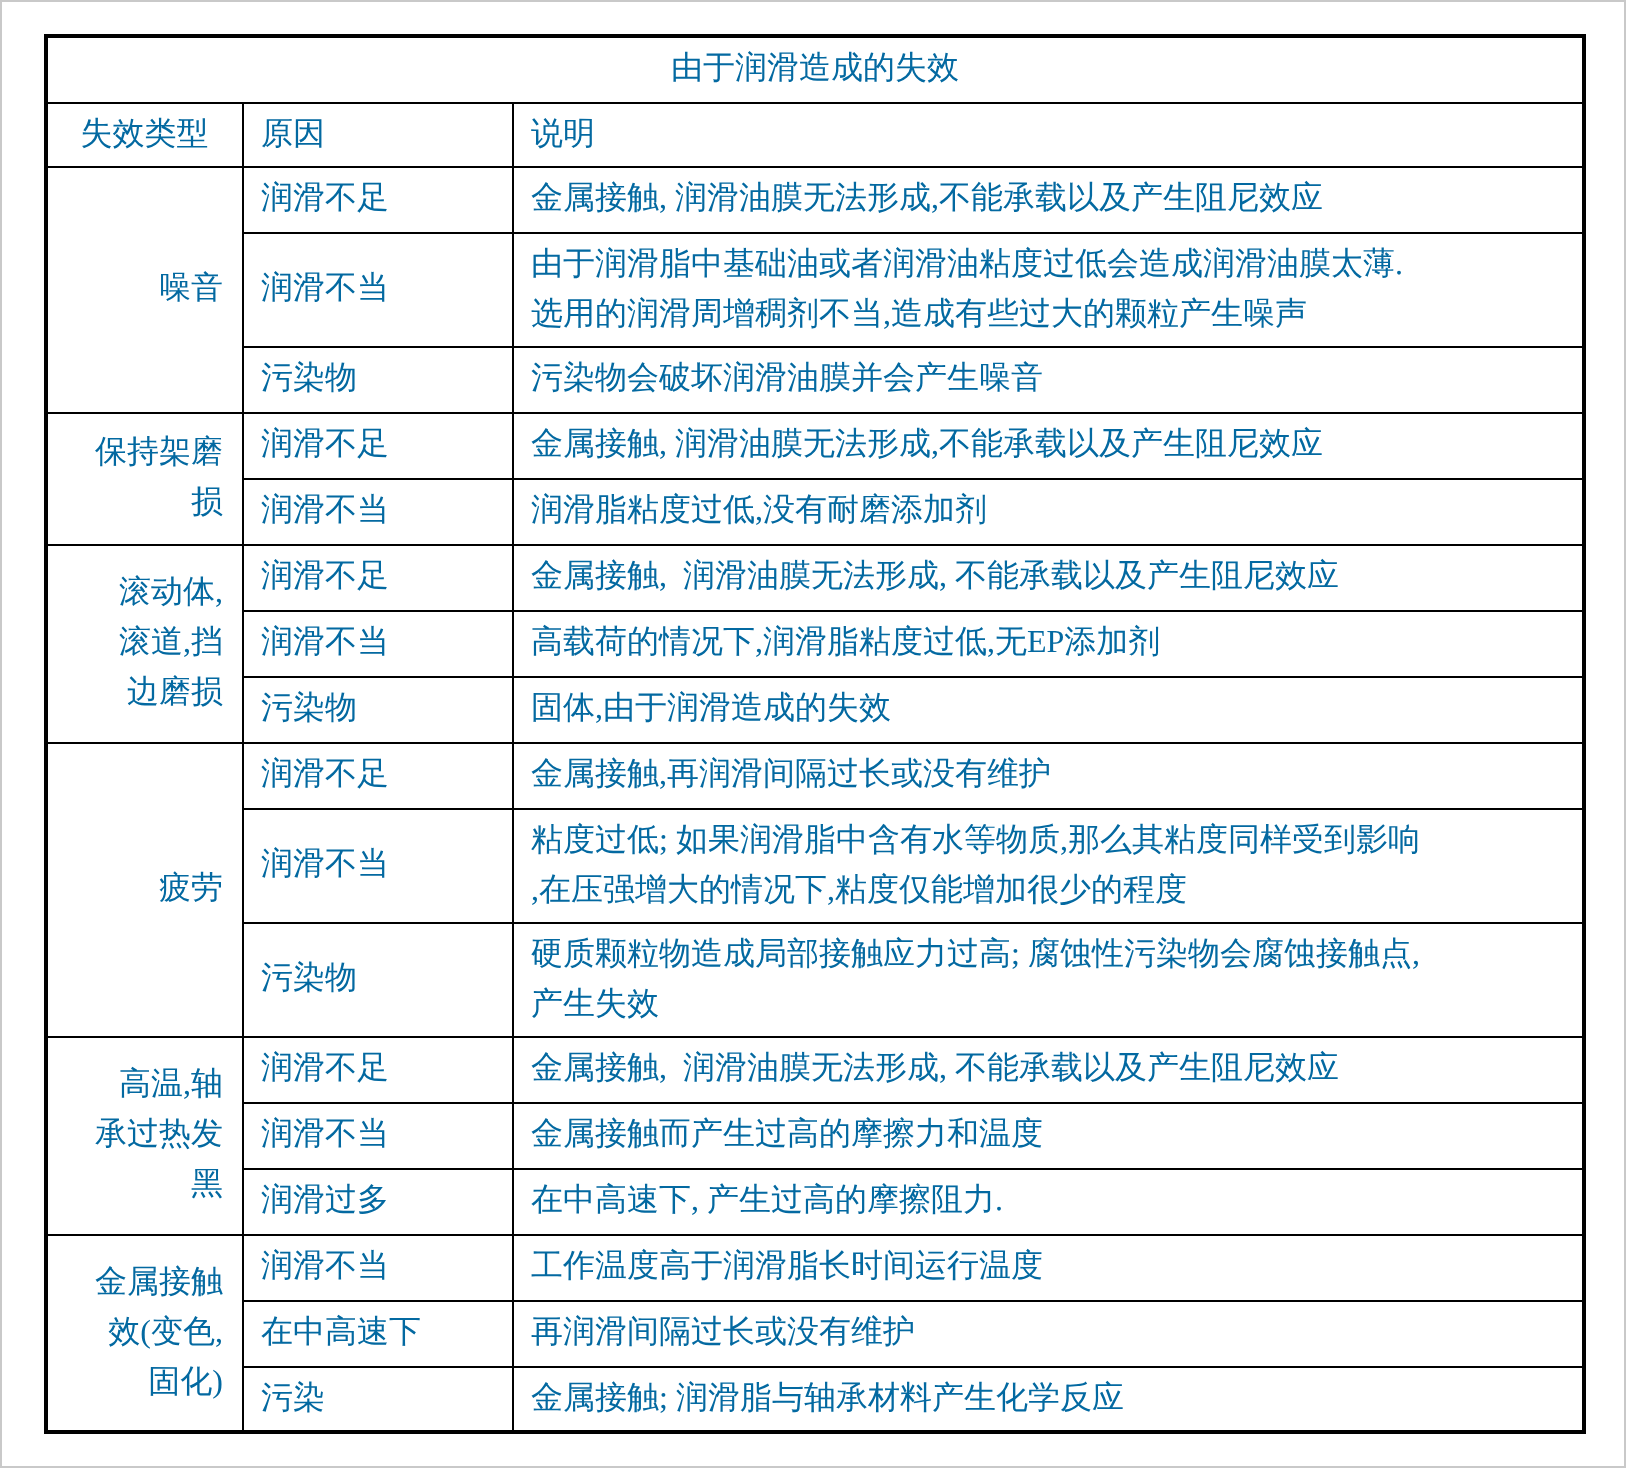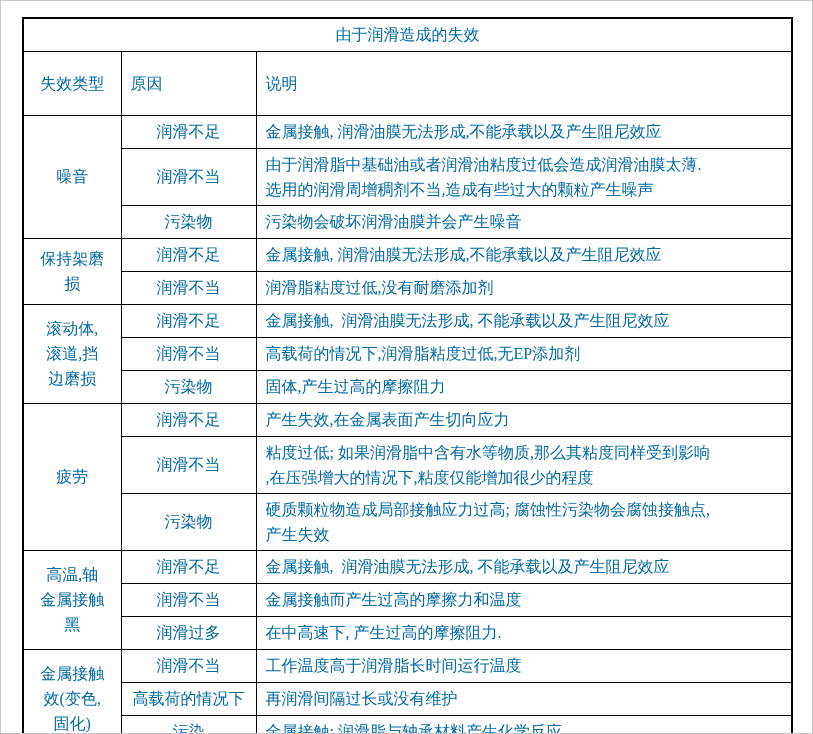--- a/index.html
+++ b/index.html
@@ -35,28 +35,28 @@
   }
   col.col-type  { width: 98px; }
   col.col-cause { width: 135px; }
   col.col-desc  { width: 536px; }
   tr.title-row  { height: 33px; }
   tr.title-row td {
     text-align: center;
     padding: 3px 6px;
   }
   tr.header-row { height: 32px; }
-  tr.header-row td.type-head { text-align: center; padding: 19px 4px; }
+  tr.header-row td.type-head { text-align: center; padding: 3px 4px; }
   tr.body-row { height: 33px; }
   td.type-cell {
-    text-align: center;
+    text-align: right;
     white-space: pre-wrap;
     padding: 3px 4px;
   }
-  td.cause-cell { white-space: pre-wrap; text-align: center; }
+  td.cause-cell { white-space: pre-wrap; }
   td.desc-cell  { white-space: pre-wrap; font-family: Liberation Serif, serif; }
 </style>
 </head>
 <body>
 
 <div class="page">
   <table class="failure-table">
     <colgroup>
       <col class="col-type">
       <col class="col-cause">
@@ -101,61 +101,61 @@
 边磨损</td>
           <td class="cause-cell">润滑不足</td>
           <td class="desc-cell">金属接触,  润滑油膜无法形成, 不能承载以及产生阻尼效应</td>
         </tr>
         <tr class="body-row">
           <td class="cause-cell">润滑不当</td>
           <td class="desc-cell">高载荷的情况下,润滑脂粘度过低,无EP添加剂</td>
         </tr>
         <tr class="body-row">
           <td class="cause-cell">污染物</td>
-          <td class="desc-cell">固体,产生过高的摩擦阻力</td>
+          <td class="desc-cell">固体,由于润滑造成的失效</td>
         </tr>
         <tr class="body-row">
           <td class="type-cell" rowspan="3">疲劳</td>
           <td class="cause-cell">润滑不足</td>
-          <td class="desc-cell">产生失效,在金属表面产生切向应力</td>
+          <td class="desc-cell">金属接触,再润滑间隔过长或没有维护</td>
         </tr>
         <tr class="body-row">
           <td class="cause-cell">润滑不当</td>
           <td class="desc-cell">粘度过低; 如果润滑脂中含有水等物质,那么其粘度同样受到影响
 ,在压强增大的情况下,粘度仅能增加很少的程度</td>
         </tr>
         <tr class="body-row">
           <td class="cause-cell">污染物</td>
           <td class="desc-cell">硬质颗粒物造成局部接触应力过高; 腐蚀性污染物会腐蚀接触点,
 产生失效</td>
         </tr>
         <tr class="body-row">
           <td class="type-cell" rowspan="3">高温,轴
-金属接触
+承过热发
 黑</td>
           <td class="cause-cell">润滑不足</td>
           <td class="desc-cell">金属接触,  润滑油膜无法形成, 不能承载以及产生阻尼效应</td>
         </tr>
         <tr class="body-row">
           <td class="cause-cell">润滑不当</td>
           <td class="desc-cell">金属接触而产生过高的摩擦力和温度</td>
         </tr>
         <tr class="body-row">
           <td class="cause-cell">润滑过多</td>
           <td class="desc-cell">在中高速下, 产生过高的摩擦阻力.</td>
         </tr>
         <tr class="body-row">
           <td class="type-cell" rowspan="3">金属接触
 效(变色,
 固化)</td>
           <td class="cause-cell">润滑不当</td>
           <td class="desc-cell">工作温度高于润滑脂长时间运行温度</td>
         </tr>
         <tr class="body-row">
-          <td class="cause-cell">高载荷的情况下</td>
+          <td class="cause-cell">在中高速下</td>
           <td class="desc-cell">再润滑间隔过长或没有维护</td>
         </tr>
         <tr class="body-row">
           <td class="cause-cell">污染</td>
           <td class="desc-cell">金属接触; 润滑脂与轴承材料产生化学反应</td>
         </tr>
       </tbody>
   </table>
 </div>
 

